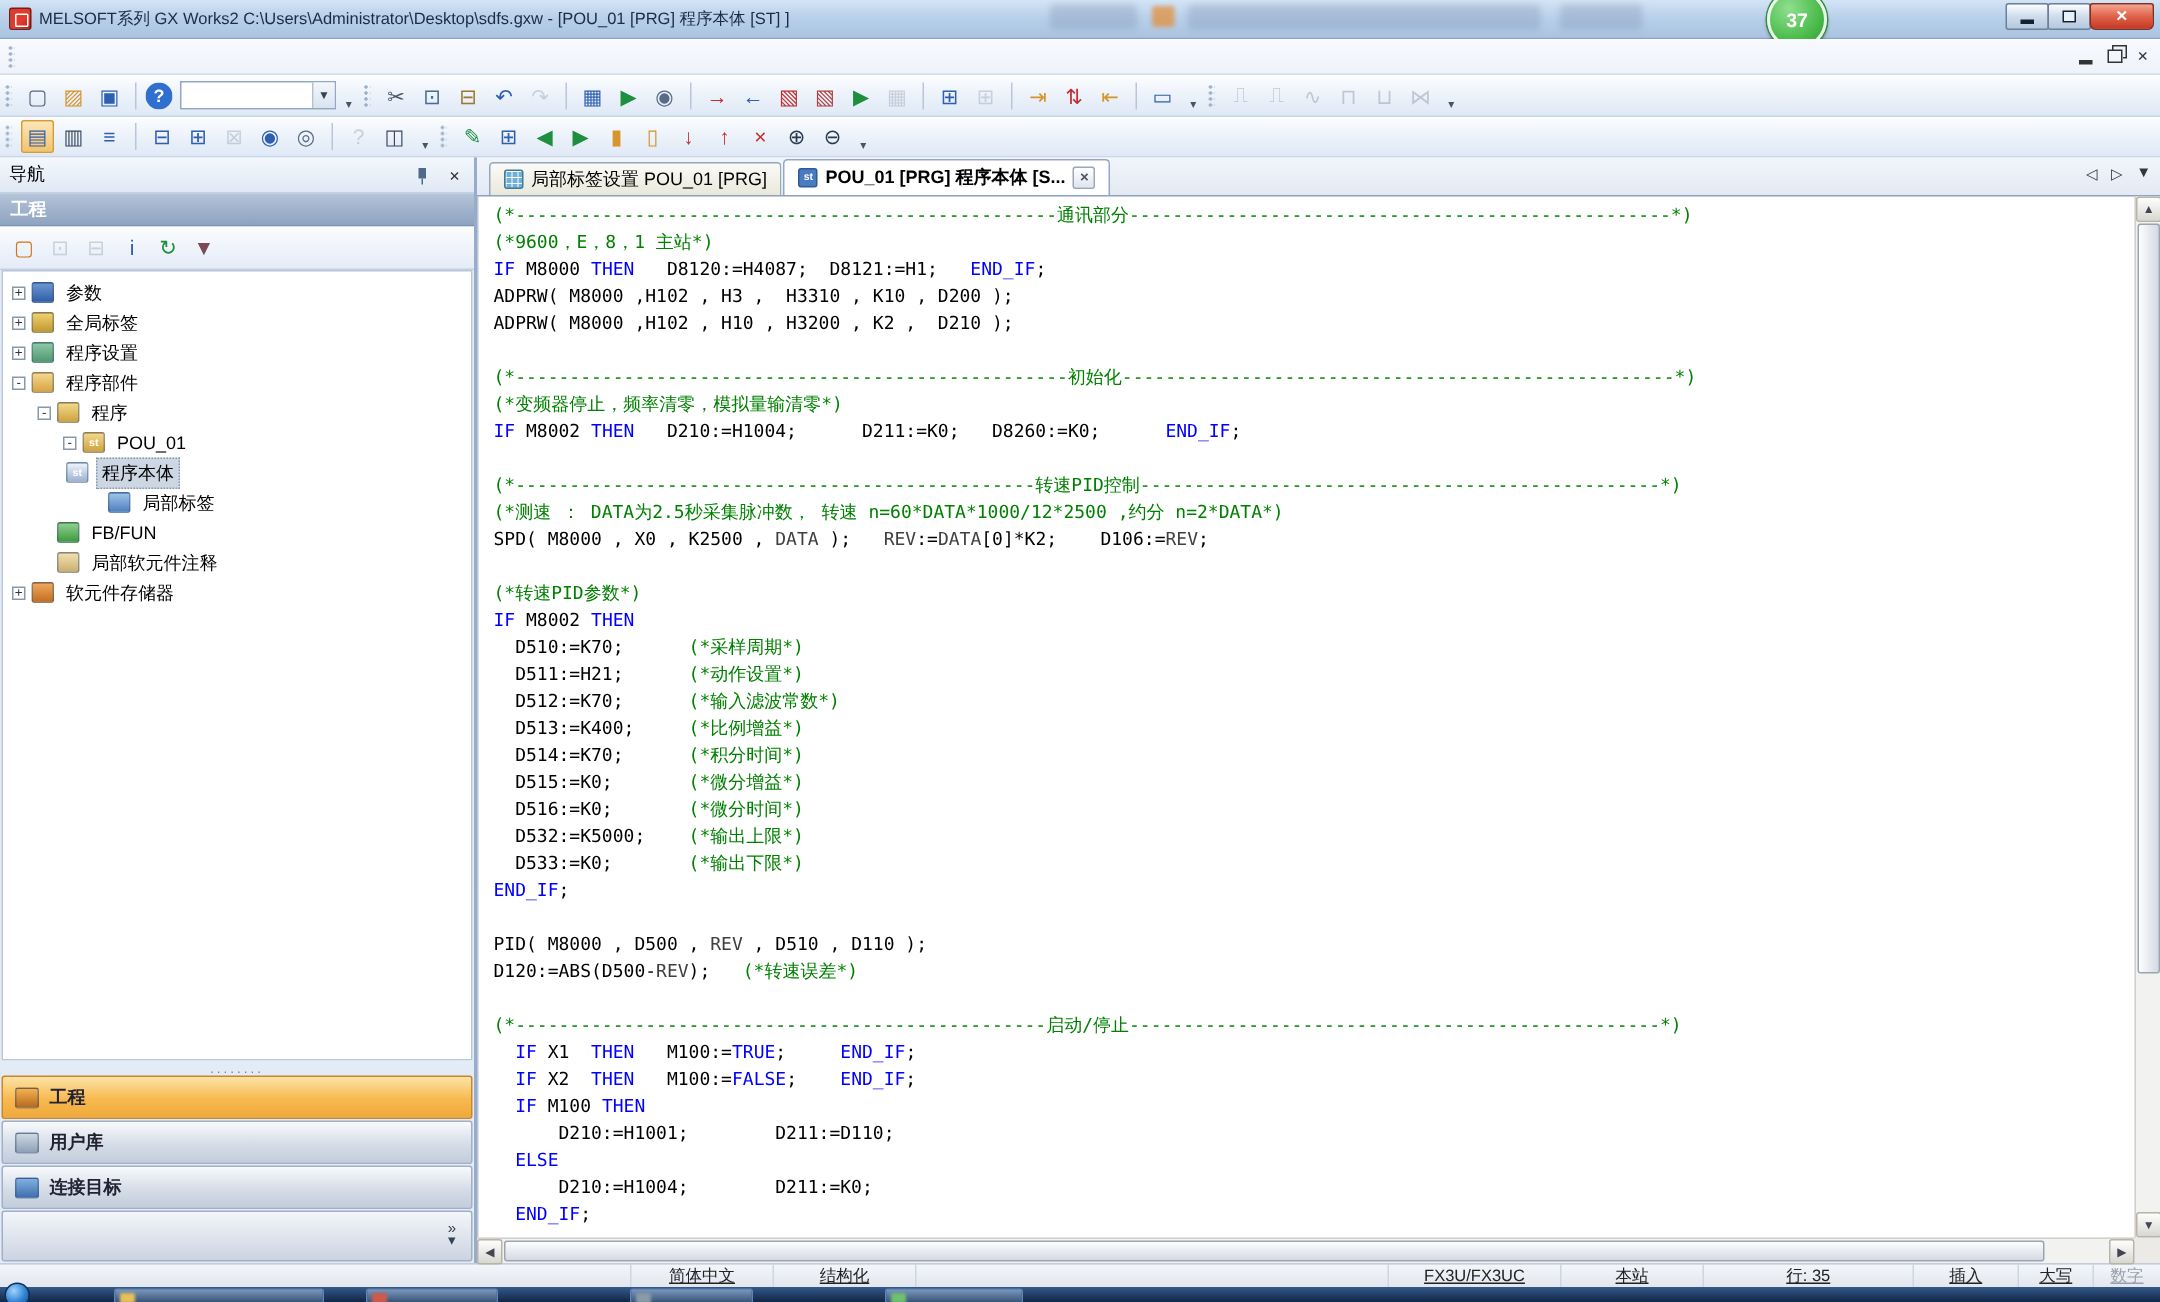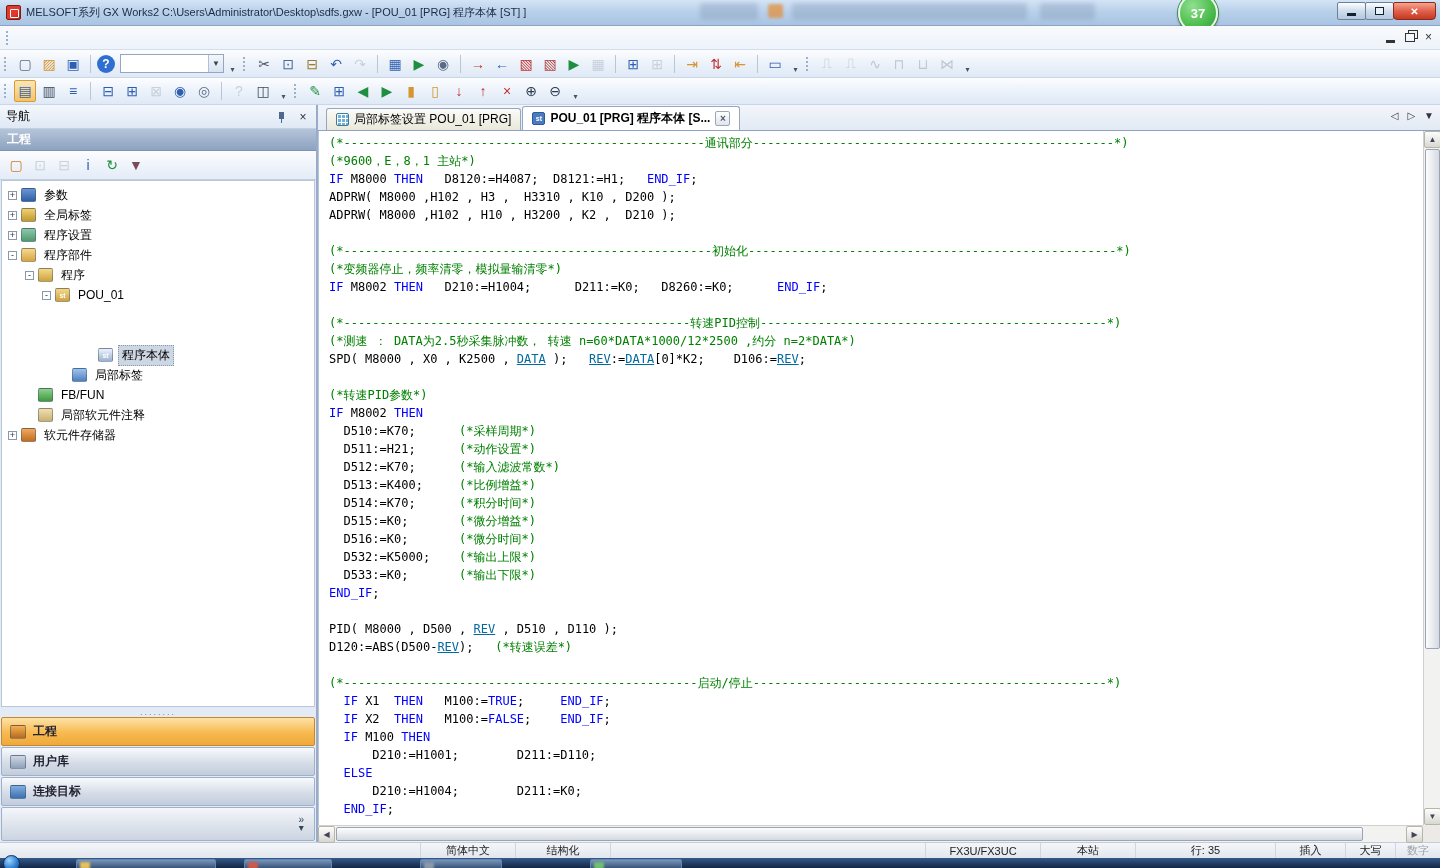--- a/index.html
+++ b/index.html
@@ -111,38 +111,38 @@
   .tabicon.st { background:#4a7ac0; border:1px solid #2f5a98; color:#fff; font-size:7px; font-weight:bold;
     display:flex; align-items:center; justify-content:center; }
   .tabclose { width:15px; height:15px; border:1px solid #9aa7ba; background:linear-gradient(#fff,#dfe5ee);
     border-radius:2px; display:flex; align-items:center; justify-content:center; font-size:10px; color:#556; }
   .tabscroll { position:absolute; right:6px; top:5px; display:flex; gap:9px; color:#334; font-size:10px; }
 
   .codearea { flex:1; display:flex; min-height:0; }
   .code { flex:1; background:#fff; border-left:1px solid #b9c6da; padding:3px 0 0 10px; overflow:hidden;
     font-family:"DejaVu Sans Mono", monospace; font-size:12px; line-height:18px; white-space:pre; }
   .cl { height:18px; }
-  .cl .c { color:#008000; } .cl .k { color:#0000ff; } .cl .m { color:#0369a1;text-decoration:underline; } .cl .n { color:#000; }
+  .cl .c { color:#008000; } .cl .k { color:#0000ff; } .cl .m { color:#404040; } .cl .n { color:#000; }
 
   .vscroll { width:17px; background:#f2f2f0; border-left:1px solid #d4d0c8; position:relative; flex:none; }
   .sbtn { position:absolute; left:0; width:17px; height:17px; background:linear-gradient(#fdfdfd,#d8d8d2);
     border:1px solid #b8b4aa; border-radius:2px; display:flex; align-items:center; justify-content:center;
     font-size:8px; color:#445; }
   .vthumb { position:absolute; left:1px; width:15px; background:linear-gradient(90deg,#fdfdfd,#d4d9e2);
     border:1px solid #9aa4b4; border-radius:2px; }
   .hscrollrow { height:17px; display:flex; flex:none; }
   .hscroll { flex:1; position:relative; background:#f2f2f0; border-top:1px solid #d4d0c8; }
   .hthumb { position:absolute; top:1px; height:14px; background:linear-gradient(#fdfdfd,#d4d9e2);
     border:1px solid #9aa4b4; border-radius:2px; }
   .corner { width:17px; background:#eceae6; flex:none; }
 
   
   .statusbar { height:16px; background:linear-gradient(#f4f6f9,#e2e7ee); border-top:1px solid #c3ccd9;
     display:flex; align-items:center; font-size:11px; color:#222; }
-  .scell { height:100%; display:flex; align-items:center; justify-content:center; border-left:1px solid #cfd6e0; }
+  .scell { height:100%; display:flex; align-items:center; justify-content:center; border-left:1px solid #cfd6e0;text-decoration:underline; }
   .scell.dim { color:#9aa0aa; }
   .scell:first-child { border-left:none; }
 
   
   .taskbar { height:13px; background:linear-gradient(#3a5f8f,#1b3least); position:relative; }
   .taskbar { background:linear-gradient(#36598a,#142b4c 70%,#0e2240); }
   .orb { position:absolute; left:3px; top:-3px; width:17px; height:17px; border-radius:50%;
     background:radial-gradient(circle at 35% 30%, #9fd4ff, #2f7fd0 55%, #134a8e); border:1px solid #0c2f5c; }
   .tbtn { position:absolute; top:1px; height:11px; border-radius:2px; border:1px solid #5f86b5;
     background:linear-gradient(rgba(180,205,235,.55), rgba(90,125,170,.45)); }
@@ -324,21 +324,21 @@
         <div class="trow" style="padding-left: 23px;">
           <span class="texp">-</span>
           <span class="ticon" style="background: linear-gradient(rgb(242, 217, 138), rgb(207, 162, 63));"></span>
           <span class="tlabel">程序</span>
         </div>
         <div class="trow" style="padding-left: 40px;">
           <span class="texp">-</span>
           <span class="ticon" style="background: linear-gradient(rgb(242, 217, 138), rgb(207, 162, 63));">st</span>
           <span class="tlabel">POU_01</span>
         </div>
-        <div class="trow sel" style="padding-left: 83px; margin-top: 40px;">
+        <div class="trow sel" style="padding-left: 29px;">
           <span class="texp none"></span>
           <span class="ticon" style="background: linear-gradient(rgb(238, 243, 250), rgb(154, 178, 208));">st</span>
           <span class="tlabel">程序本体</span>
         </div>
         <div class="trow" style="padding-left: 57px;">
           <span class="texp none"></span>
           <span class="ticon" style="background: linear-gradient(rgb(158, 196, 234), rgb(79, 127, 192));"></span>
           <span class="tlabel">局部标签</span>
         </div>
         <div class="trow" style="padding-left: 23px;">

